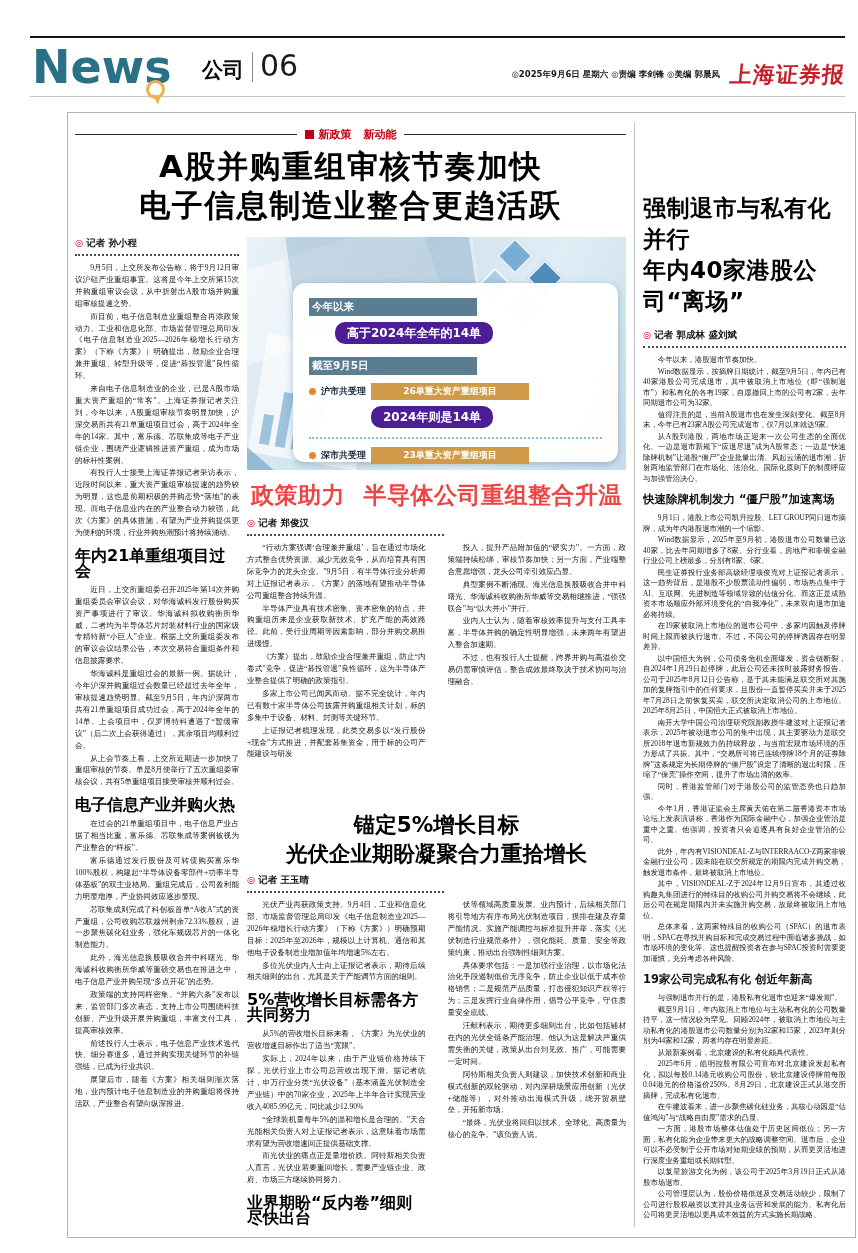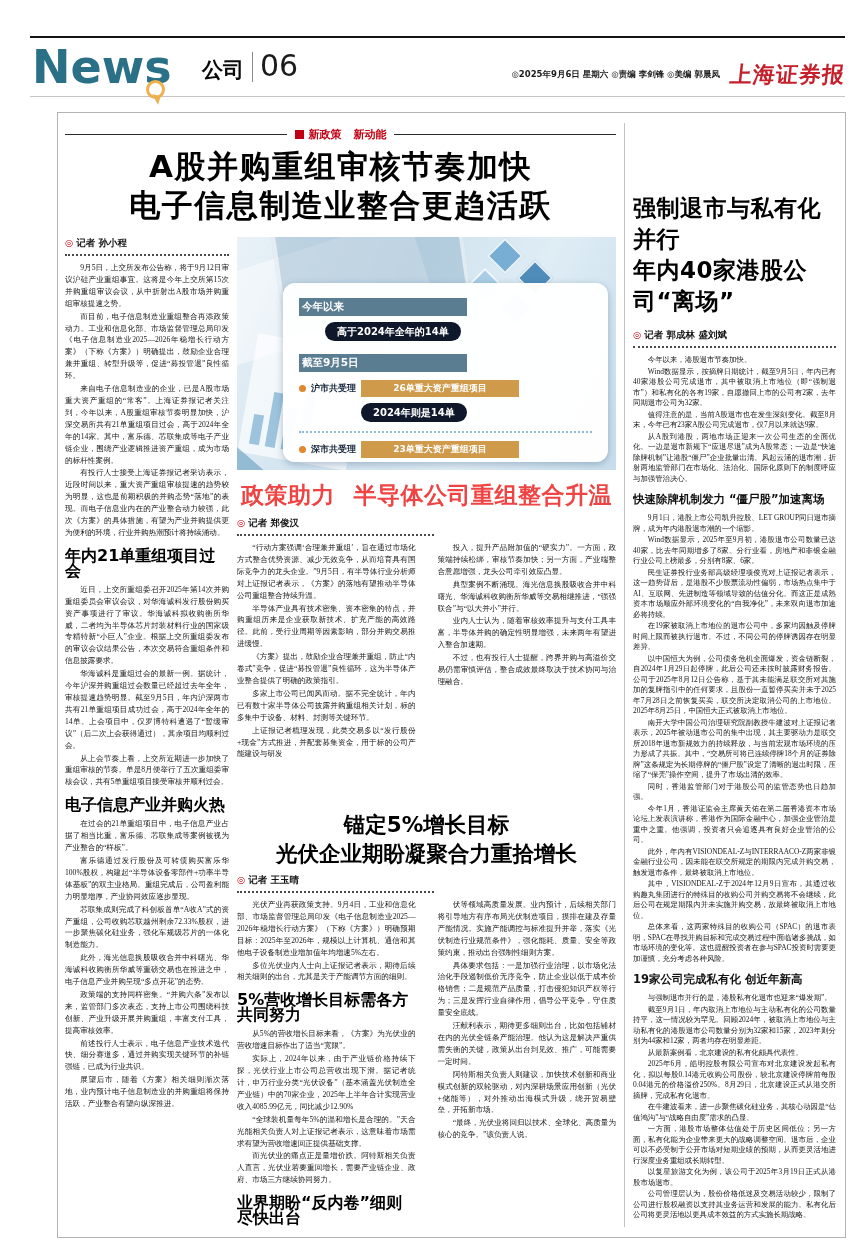--- a/index.html
+++ b/index.html
@@ -13,21 +13,21 @@
 .bubble-icon { position:absolute; left:116px; top:40px; width:19px; height:19px; border:3px solid #efb050; border-radius:50%; background:#fff; z-index:3; }
 .bubble-tail { position:absolute; left:2px; bottom:-8px; width:0; height:0; border-left:8px solid transparent; border-right:1px solid transparent; border-top:9px solid #efb050; transform:rotate(12deg); }
 .section-label { position:absolute; left:172px; top:16px; font-family:"DejaVu Sans",sans-serif; font-weight:bold; font-size:21px; color:#0a0a0a; }
 .v-sep { position:absolute; left:222px; top:12px; width:1px; height:30px; background:#8a8a8a; }
 .page-num { position:absolute; left:230px; top:8px; font-family:"DejaVu Sans",sans-serif; font-weight:400; font-size:30px; color:#1a1a1a; }
 .mast-right { position:absolute; right:0; top:20px; display:flex; align-items:center; gap:10px; }
 .dateline { font-family:"DejaVu Sans",sans-serif; font-weight:bold; font-size:8.5px; color:#1a1a1a; }
 .paper-logo { color:#c41f2a; font-family:"Liberation Serif",serif; font-weight:bold; font-size:22px; letter-spacing:1px; transform:skewX(-6deg); }
 .mast-rule { position:absolute; left:30px; right:13px; top:96px; height:1px; background:#c6c6c6; }
 
-.content-box { position:absolute; left:57px; top:112px; width:789px; height:1126px; border:1px solid #b3b3b3; display:flex; padding:6px 7px; overflow:hidden; background:#fff; }
+.content-box { position:absolute; left:67px; top:112px; width:789px; height:1126px; border:1px solid #b3b3b3; display:flex; padding:6px 7px; overflow:hidden; background:#fff; }
 .main-area { flex:0 0 551px; overflow:hidden; }
 .v-divider { width:1px; background:#c2c2c2; margin:4px 8px; }
 .right-area { flex:1; overflow:hidden; padding-right:2px; }
 
 .tagline { display:flex; align-items:center; margin:8px 0 2px; }
 .h-rule { flex:1; height:1px; background:#2a2a2a; }
 .tag-text { color:#c00012; font-family:"DejaVu Sans",sans-serif; font-weight:bold; font-size:11px; margin:0 8px; display:flex; align-items:center; gap:5px; word-spacing:8px; }
 .tag-square { width:9px; height:9px; background:#c00012; display:inline-block; }
 
 .main-headline { text-align:center; font-family:"DejaVu Sans",sans-serif; font-weight:900; font-size:31px; line-height:39px; letter-spacing:1.5px; color:#000; margin:5px 0 12px; }
@@ -55,21 +55,21 @@
 .cube3 { left:235px; top:36px; background:#a9cde6; }
 .cube4 { left:265px; top:58px; background:#8fbcdc; }
 
 .info-panel { position:absolute; left:46px; right:8px; top:46px; bottom:8px; background:rgba(255,255,255,.97); border-radius:12px; box-shadow:0 2px 7px rgba(70,100,130,.4); padding:13px 16px 8px; }
 .info-header { display:inline-block; background:#5a7d91; color:#fff; font-family:"DejaVu Sans",sans-serif; font-weight:bold; font-size:10.5px; padding:2px 3px; min-width:168px; }
 .info-header.second { margin-top:13px; }
 .info-row { display:flex; align-items:center; gap:5px; margin-top:8px; }
 .info-bullet { width:7px; height:7px; border-radius:50%; background:#e0872f; flex:0 0 7px; }
 .info-label { font-family:"DejaVu Sans",sans-serif; font-weight:bold; font-size:9px; color:#15243a; white-space:nowrap; }
 .info-chip { background:#cf9a4a; color:#fff; font-family:"DejaVu Sans",sans-serif; font-weight:bold; font-size:9px; padding:2px 6px; width:158px; text-align:center; white-space:nowrap; }
-.info-pill { display:inline-block; background:#0f172a; color:#fff; font-family:"DejaVu Sans",sans-serif; font-weight:bold; font-size:10px; padding:2.5px 12px; border-radius:10px; margin:6px 0 0 26px; white-space:nowrap; }
+.info-pill { display:inline-block; background:#4c1d95; color:#fff; font-family:"DejaVu Sans",sans-serif; font-weight:bold; font-size:12px; padding:2.5px 12px; border-radius:10px; margin:6px 0 0 26px; white-space:nowrap; }
 .info-pill.indent { margin-left:62px; }
 .info-divider { border-top:2px dotted #8fb8d4; margin:9px 0 0; }
 
 .semi-headline { text-align:center; font-family:"DejaVu Sans",sans-serif; font-weight:900; font-size:23px; letter-spacing:0.5px; word-spacing:10px; color:#ef4444; margin:10px 0 6px; }
 .section-byline { width:52%; }
 .two-col { display:flex; gap:22px; }
 .two-col .bcol { flex:1; overflow:hidden; }
 .semi-cols { height:258px; }
 .pv-headline { text-align:center; font-family:"DejaVu Sans",sans-serif; font-weight:900; font-size:21.5px; line-height:29px; color:#000; margin:10px 0 6px; }
 .pv-cols { height:330px; }

